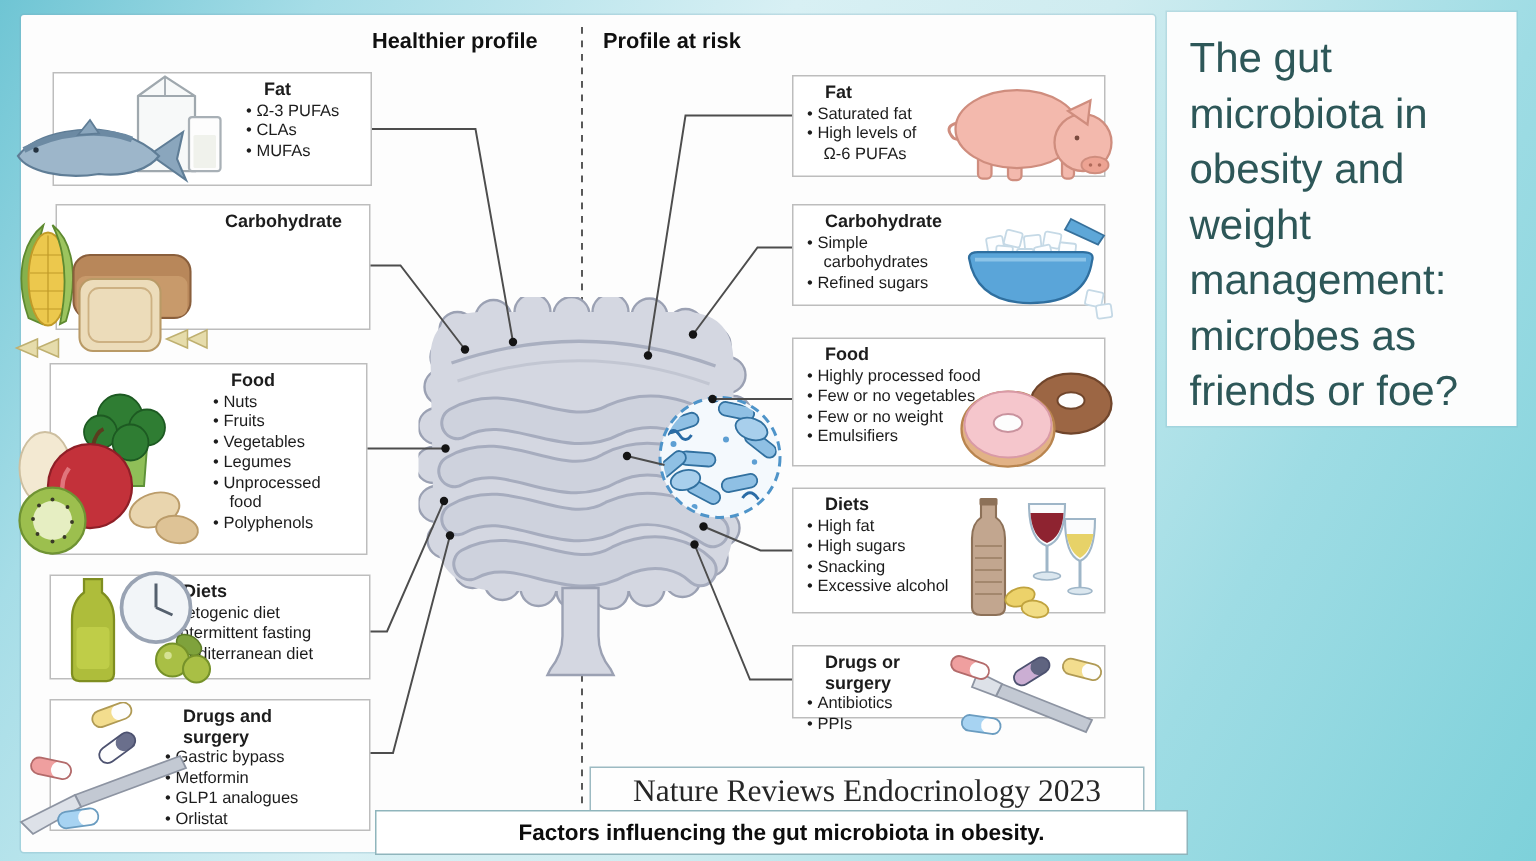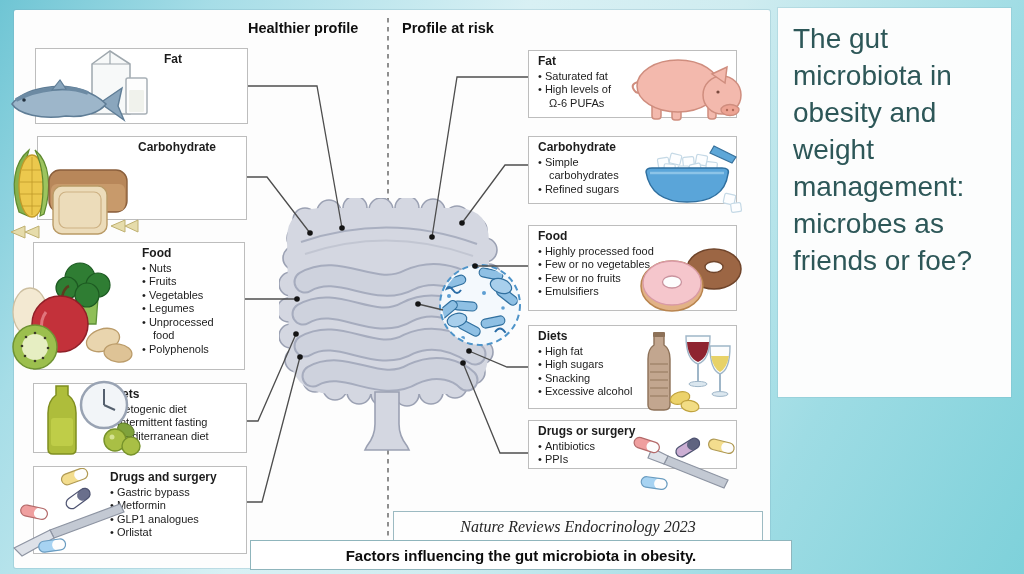--- a/index.html
+++ b/index.html
@@ -1,37 +1,37 @@
 <!DOCTYPE html>
 <html><head>
 <meta charset="utf-8">
 <style>
   html,body{margin:0;padding:0;background:#e8f6f8;}
   .stage{position:relative;width:1024px;height:574px;overflow:hidden;
     background:linear-gradient(118deg,#6fc5d4 0%,#a6dde7 16%,#d8f0f4 40%,#cfecf0 56%,#9edce4 78%,#7ed1da 100%);
     font-family:"Liberation Sans",sans-serif;}
   .main-panel{position:absolute;left:14px;top:10px;width:756px;height:558px;background:#fdfdfd;
     border-radius:2px;box-shadow:0 0 0 1px rgba(120,170,185,.28);}
-  .title-panel{position:absolute;left:778px;top:8px;width:233px;height:389px;background:#fcfdfd;
+  .title-panel{position:absolute;left:778px;top:8px;width:233px;height:276px;background:#fcfdfd;
     box-shadow:0 0 0 1px rgba(120,170,185,.22);padding:12px 0 0 15px;box-sizing:border-box;}
   .main-title{font-size:28px;line-height:37px;color:#2d5758;width:186px;}
   .authors{font-size:16px;font-style:italic;color:#33605f;margin-top:5px;width:178px;line-height:21px;}
   .col-header{position:absolute;font-weight:bold;font-size:14.5px;color:#101010;}
   .box{position:absolute;background:#fff;border:1px solid #bdbdbd;box-sizing:border-box;}
   .btxt{position:absolute;top:4px;font-size:11px;line-height:13.5px;color:#1c1c1c;}
-  .btitle{font-weight:bold;font-size:12px;margin:0 0 1px 0;}
+  .btitle{font-weight:bold;font-size:12px;margin:0 0 1px 12px;}
   ul.blist{margin:0;padding:0;list-style:none;}
   .blist li{padding-left:11px;text-indent:-11px;}
   .blist li::before{content:"\2022\00a0";}
   .icon{position:absolute;pointer-events:none;}
   svg{display:block;}
   .lay{position:absolute;left:0;top:0;pointer-events:none;}
   .nature-box{position:absolute;left:393px;top:511px;width:368px;height:30px;background:#fefefe;
     border:1px solid #9cbac2;display:flex;align-items:center;justify-content:center;
-    font-family:"Liberation Serif",serif;font-style:italic;font-size:16px;color:#262626;}
+    font-family:"Liberation Serif",serif;font-size:21px;color:#262626;}
   .factors-box{position:absolute;left:250px;top:540px;width:540px;height:28px;background:#fff;
     border:1px solid #8fb5bc;display:flex;align-items:center;justify-content:center;
     font-weight:bold;font-size:15px;color:#0d0d0d;}
 </style>
 </head>
 <body>
 
 <div class="stage">
 
   <div class="main-panel"></div>
@@ -123,20 +123,25 @@
       </g>
     </g>
   </svg>
 
   <div class="col-header" style="left:248px;top:20px;width:130px">Healthier profile</div>
   <div class="col-header" style="left:402px;top:20px;width:104px">Profile at risk</div>
 
   <div class="box" style="left:35px;top:48px;width:213px;height:76px">
     <div class="btxt" style="left:128px;width:80px">
       <p class="btitle">Fat</p>
+      <ul class="blist">
+        <li>Ω-3 PUFAs</li>
+        <li>CLAs</li>
+        <li>MUFAs</li>
+      </ul>
     </div>
   </div>
   <div class="box" style="left:37px;top:136px;width:210px;height:84px">
     <div class="btxt" style="left:100px;width:92px">
       <p class="btitle">Carbohydrate</p>
     </div>
   </div>
   <div class="box" style="left:33px;top:242px;width:212px;height:128px">
     <div class="btxt" style="left:108px;width:82px">
       <p class="btitle">Food</p>
@@ -189,37 +194,37 @@
         <li>Refined sugars</li>
       </ul>
     </div>
   </div>
   <div class="box" style="left:528px;top:225px;width:209px;height:86px">
     <div class="btxt" style="left:9px;width:124px">
       <p class="btitle">Food</p>
       <ul class="blist">
         <li>Highly processed food</li>
         <li>Few or no vegetables</li>
-        <li>Few or no fruits</li>
+        <li>Few or no weight</li>
         <li>Emulsifiers</li>
       </ul>
     </div>
   </div>
   <div class="box" style="left:528px;top:325px;width:209px;height:84px">
     <div class="btxt" style="left:9px;width:98px">
       <p class="btitle">Diets</p>
       <ul class="blist">
         <li>High fat</li>
         <li>High sugars</li>
         <li>Snacking</li>
         <li>Excessive alcohol</li>
       </ul>
     </div>
   </div>
-  <div class="box" style="left:528px;top:420px;width:209px;height:49px">
+  <div class="box" style="left:528px;top:430px;width:209px;height:49px">
     <div class="btxt" style="left:9px;width:98px">
       <p class="btitle">Drugs or surgery</p>
       <ul class="blist">
         <li>Antibiotics</li>
         <li>PPIs</li>
       </ul>
     </div>
   </div>
 
   <span class="icon" style="left:8px;top:40px">

